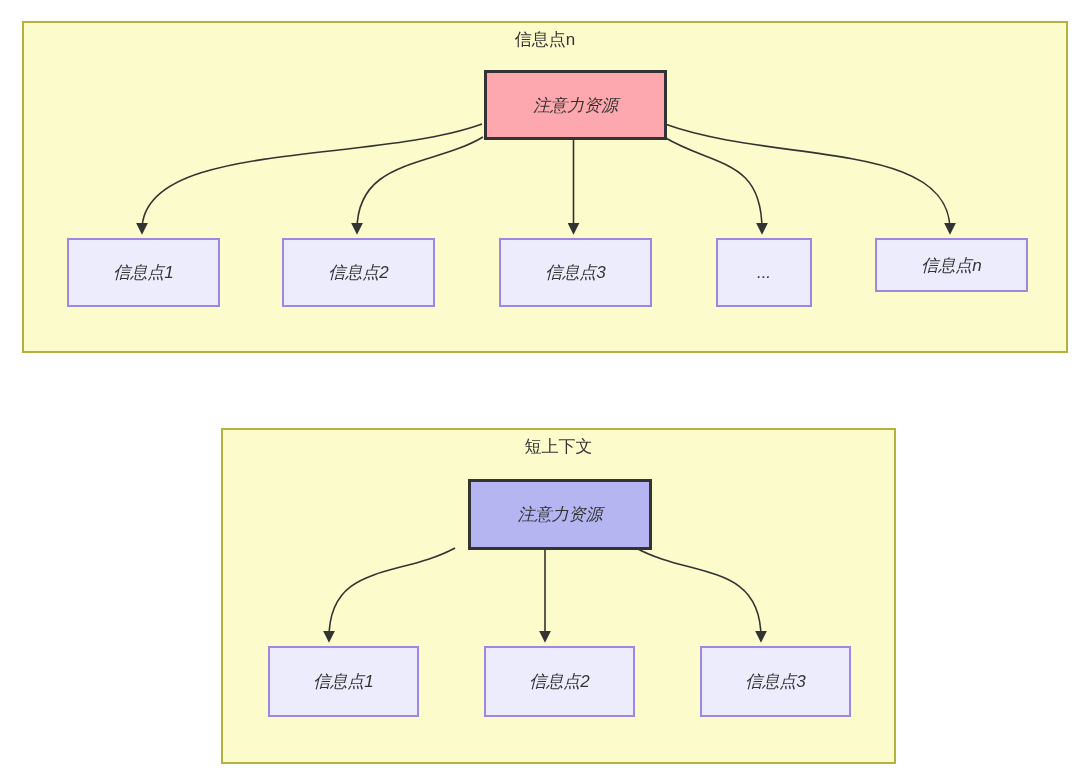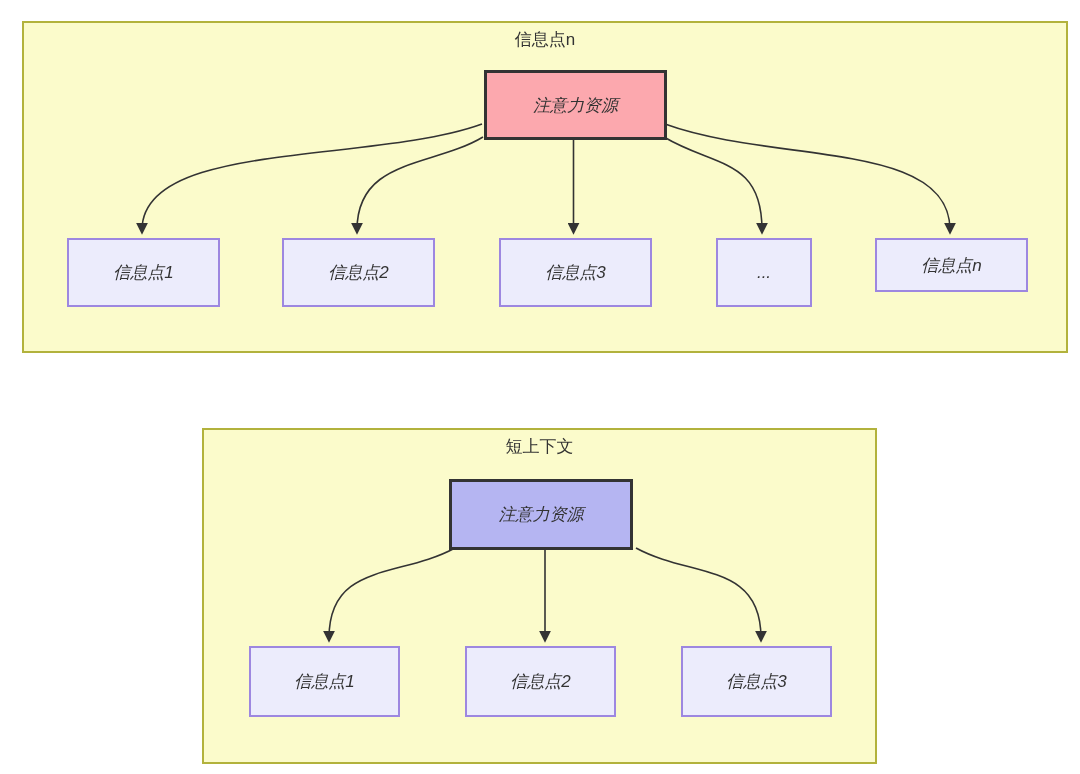--- a/index.html
+++ b/index.html
@@ -24,21 +24,21 @@
     height: 774px;
     background: var(--page-bg);
     overflow: hidden;
   }
   .group {
     position: absolute;
     background: var(--group-fill);
     border: 2px solid var(--group-border);
   }
   .group-long  { left: 22px;  top: 21px;  width: 1046px; height: 332px; }
-  .group-short { left: 202px; top: 428px; width: 675px;  height: 336px; }
+  .group-short { left: 221px; top: 428px; width: 675px;  height: 336px; }
   .group-title {
     position: absolute;
     top: 6px;
     left: 0;
     width: 100%;
     text-align: center;
     font-size: 17px;
     line-height: 22px;
     color: var(--ink);
   }

